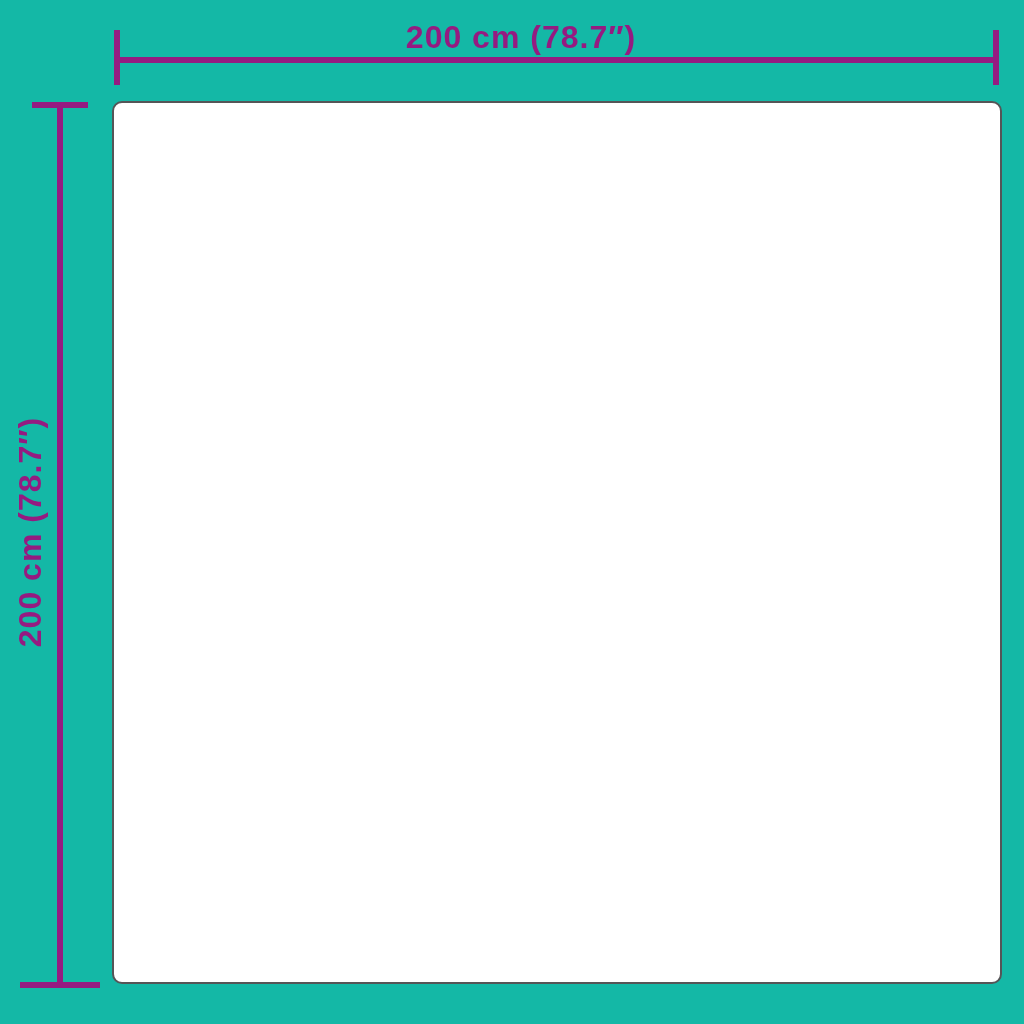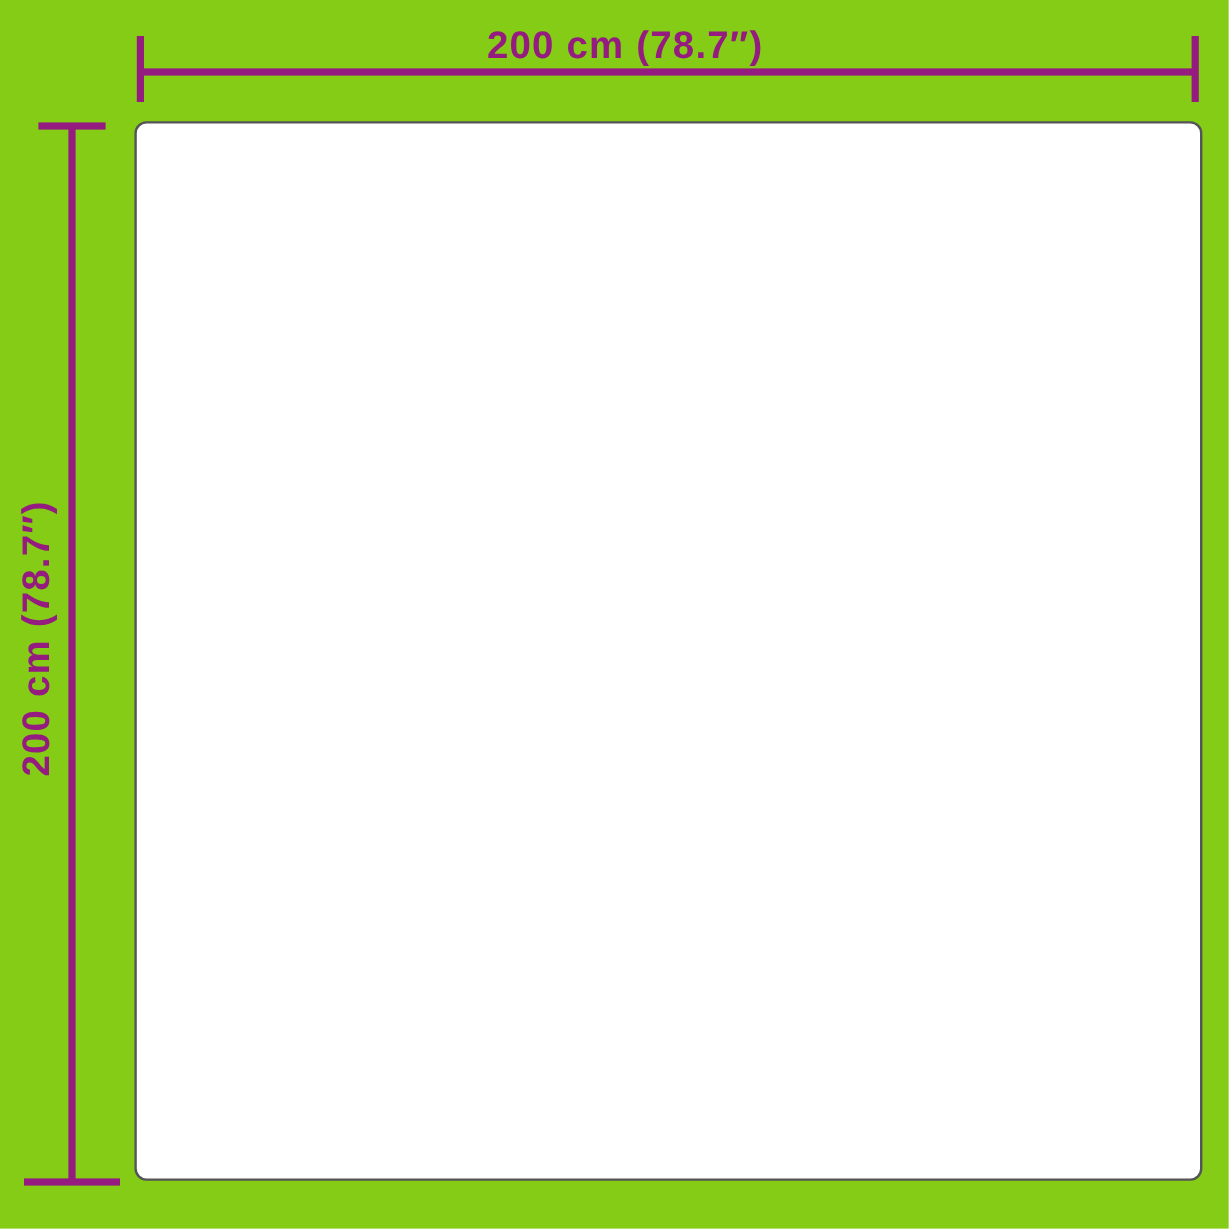--- a/index.html
+++ b/index.html
@@ -4,21 +4,21 @@
 <style>
   html, body {
     margin: 0;
     padding: 0;
     background: #ffffff;
   }
   .canvas {
     position: relative;
     width: 1024px;
     height: 1024px;
-    background: #84cc16;
+    background: #14b8a6;
     overflow: hidden;
     font-family: "Liberation Sans", sans-serif;
   }
   
   .product-outline {
     position: absolute;
     left: 112px;
     top: 101px;
     width: 890px;
     height: 883px;

